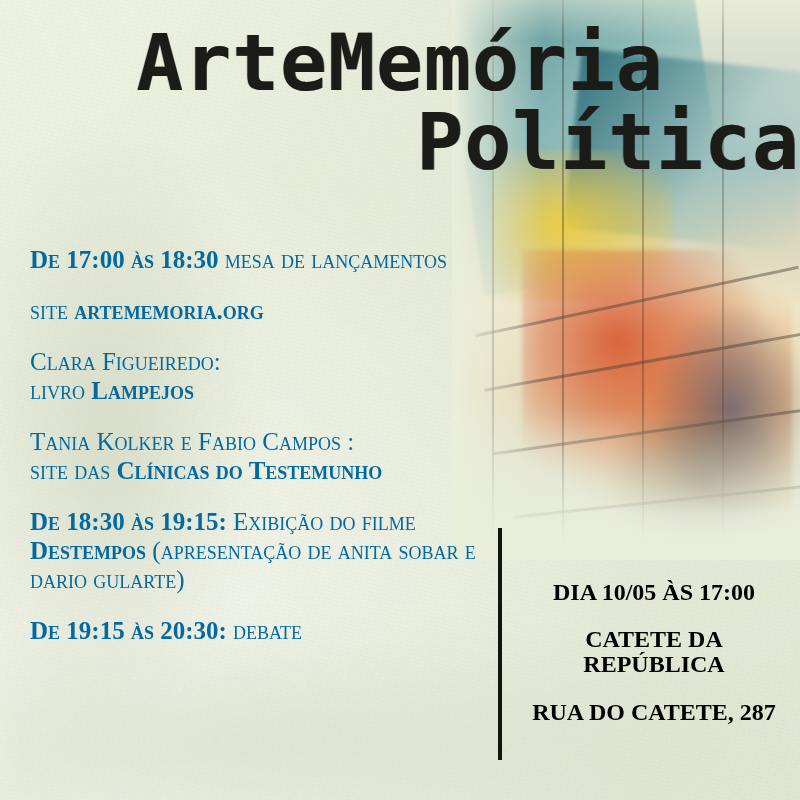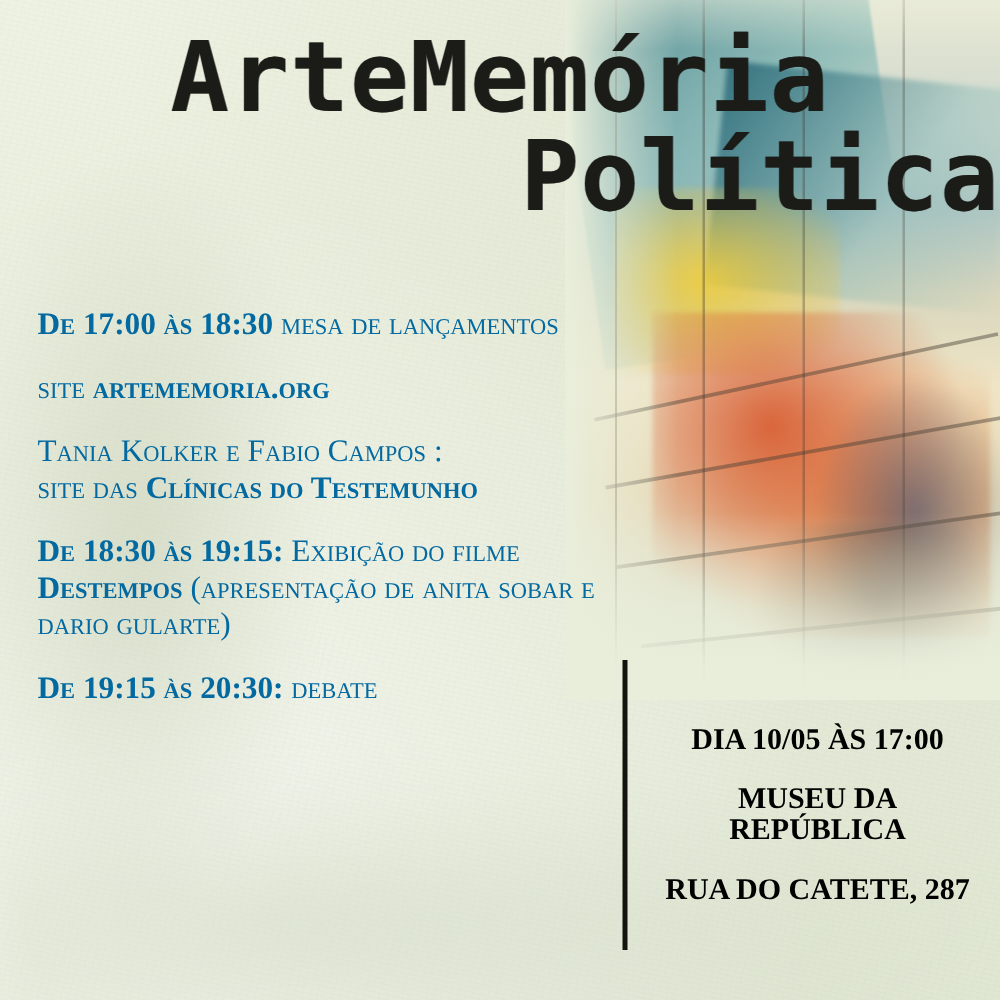--- a/index.html
+++ b/index.html
@@ -228,37 +228,41 @@
   <div class="content">
 
     <div class="blk">
       <span class="b">De 17:00 às 18:30</span><span> mesa de lançamentos</span>
     </div>
 
     <div class="blk">
       <div><span>site </span><span class="b">artememoria.org</span></div>
     </div>
 
+    <div class="blk">
+      <div>Clara Figueiredo:</div>
+      <div><span>livro </span><span class="b">Lampejos</span></div>
+    </div>
 
     <div class="blk">
       <div>Tania Kolker e Fabio Campos :</div>
       <div><span>site das </span><span class="b">Clínicas do Testemunho</span></div>
     </div>
 
     <div class="blk">
       <span class="b">De 18:30 às 19:15:</span><span> Exibição do filme </span><span class="b">Destempos</span><span> (apresentação de anita sobar e dario gularte)</span>
     </div>
 
     <div class="blk">
       <span class="b">De 19:15 às 20:30:</span><span> debate</span>
     </div>
 
   </div>
 
   <div class="divider"></div>
 
   <div class="info">
     <div>DIA 10/05 ÀS 17:00</div>
-    <div>MUSEU DA REPÚBLICA</div>
+    <div>CATETE DA REPÚBLICA</div>
     <div>RUA DO CATETE, 287</div>
   </div>
 
 </div>
 
 </body></html>

